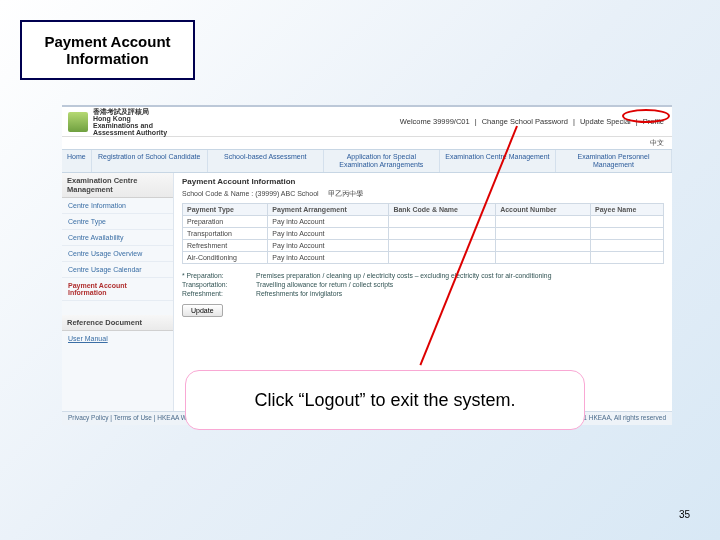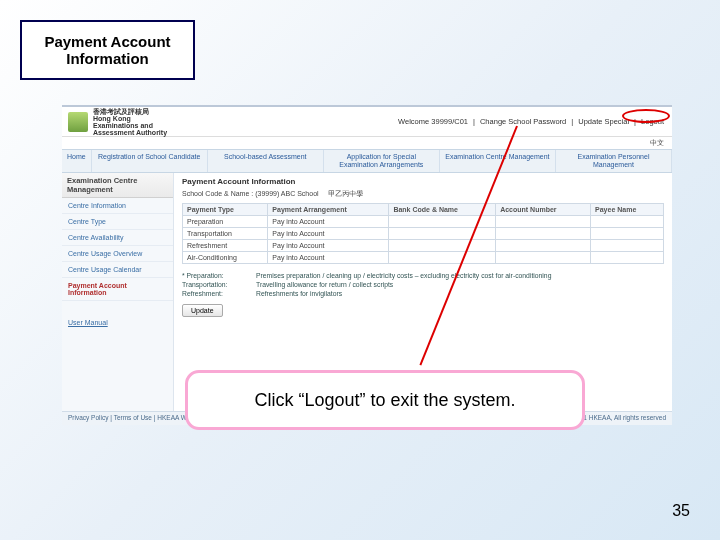--- a/index.html
+++ b/index.html
@@ -155,33 +155,33 @@
     z-index: 15;
     pointer-events: none;
   }
   .callout-box {
     position: absolute;
     top: 370px;
     left: 185px;
     width: 400px;
     height: 60px;
     background: #fff;
-    border: 3px solid #f9a8d4;
+    border: 1px solid #f9a8d4;
     border-radius: 14px;
     display: flex;
     align-items: center;
     justify-content: center;
     font-size: 18px;
     z-index: 16;
   }
   .page-num {
     position: absolute;
     bottom: 20px;
     right: 30px;
-    font-size: 16px;
+    font-size: 10px;
     color: #000;
   }
 </style>
 </head>
 <body>
 
 <div class="title-box">
   <span>Payment Account Information</span>
 </div>
 
@@ -193,21 +193,21 @@
         <div>香港考試及評核局</div>
         <div>Hong Kong</div>
         <div>Examinations and</div>
         <div>Assessment Authority</div>
       </div>
     </div>
     <div class="hdr-links">
       <span>Welcome 39999/C01</span> |
       <span>Change School Password</span> |
       <span>Update Special</span> |
-      <span>Logout</span>
+      <span>Profile</span>
     </div>
   </div>
   <div class="lang-bar">
     <span>中文</span>
   </div>
   <div class="tabs">
     <div class="tab home">Home</div>
     <div class="tab">Registration of School Candidate</div>
     <div class="tab">School-based Assessment</div>
     <div class="tab">Application for Special Examination Arrangements</div>
@@ -217,20 +217,21 @@
   <div class="content">
     <div class="sidebar">
       <div class="sb-head">Examination Centre Management</div>
       <div class="sb-item">Centre Information</div>
       <div class="sb-item">Centre Type</div>
       <div class="sb-item">Centre Availability</div>
       <div class="sb-item">Centre Usage Overview</div>
       <div class="sb-item">Centre Usage Calendar</div>
       <div class="sb-item active">Payment Account Information</div>
       <div class="sb-sec2">
+        <div class="sb-head">Reference Document</div>
         <div class="sb-link">User Manual</div>
       </div>
     </div>
     <div class="main">
       <h3>Payment Account Information</h3>
       <div class="scn">
         <span>School Code &amp; Name :</span>
         <span>(39999)</span>
         <span>ABC School</span>
         &nbsp;&nbsp;&nbsp;

